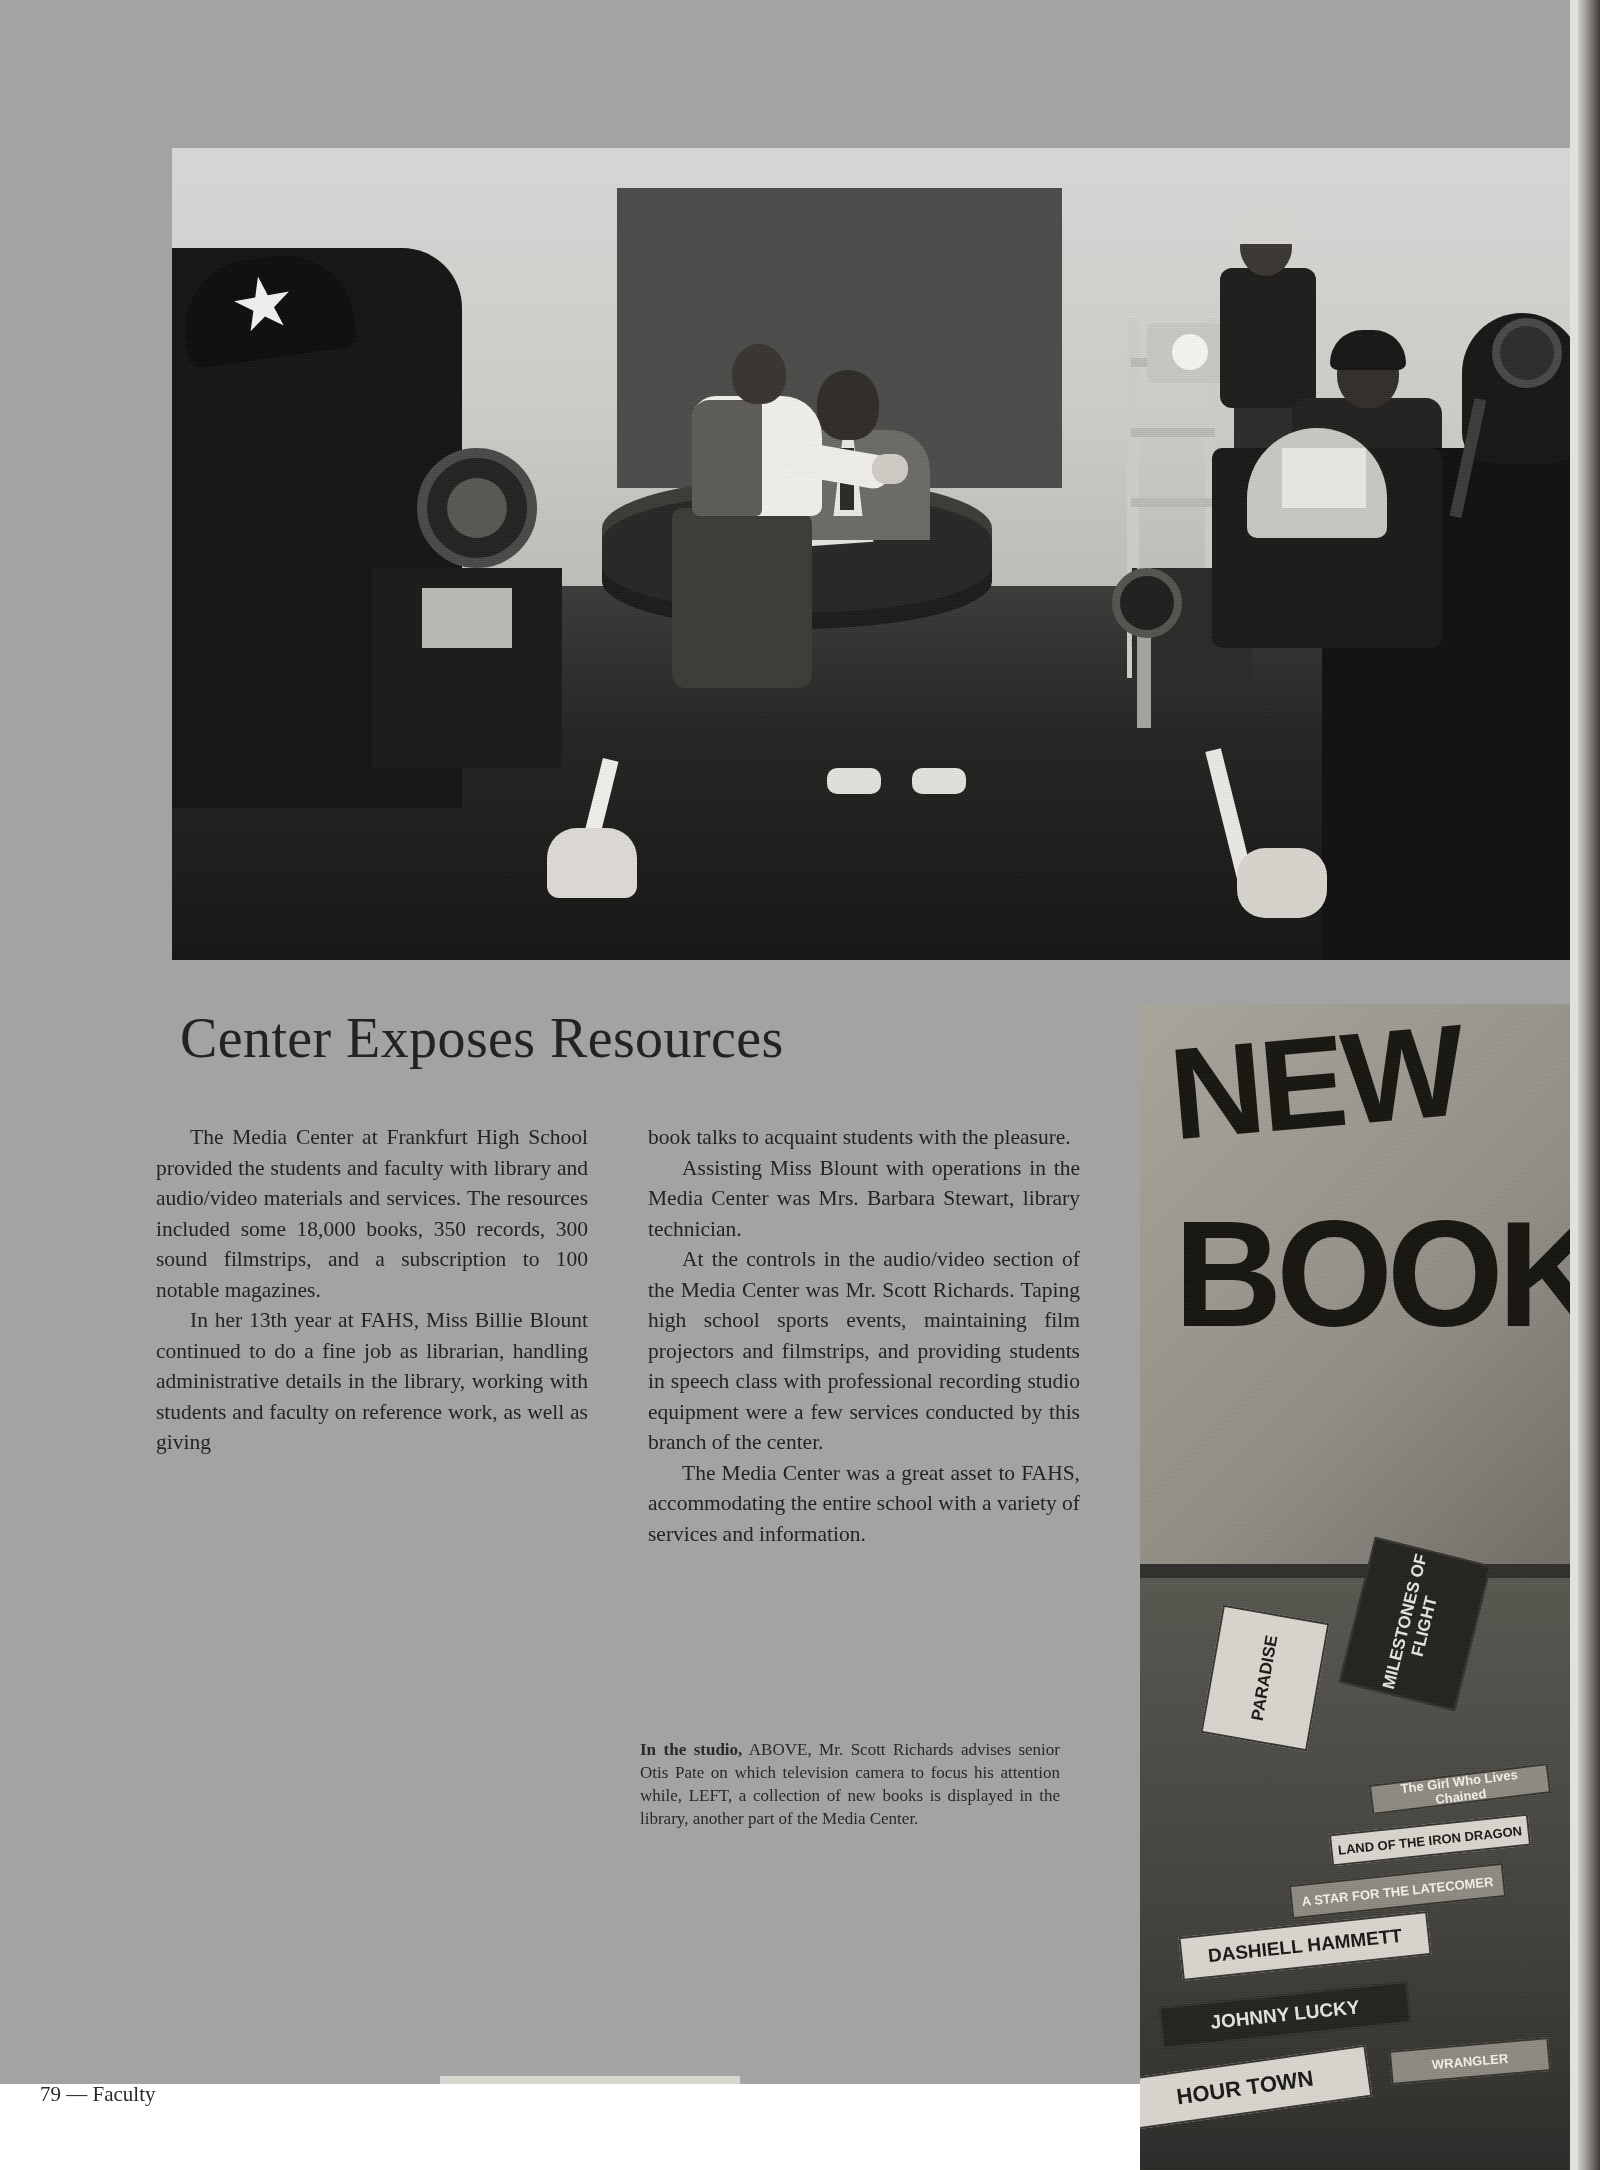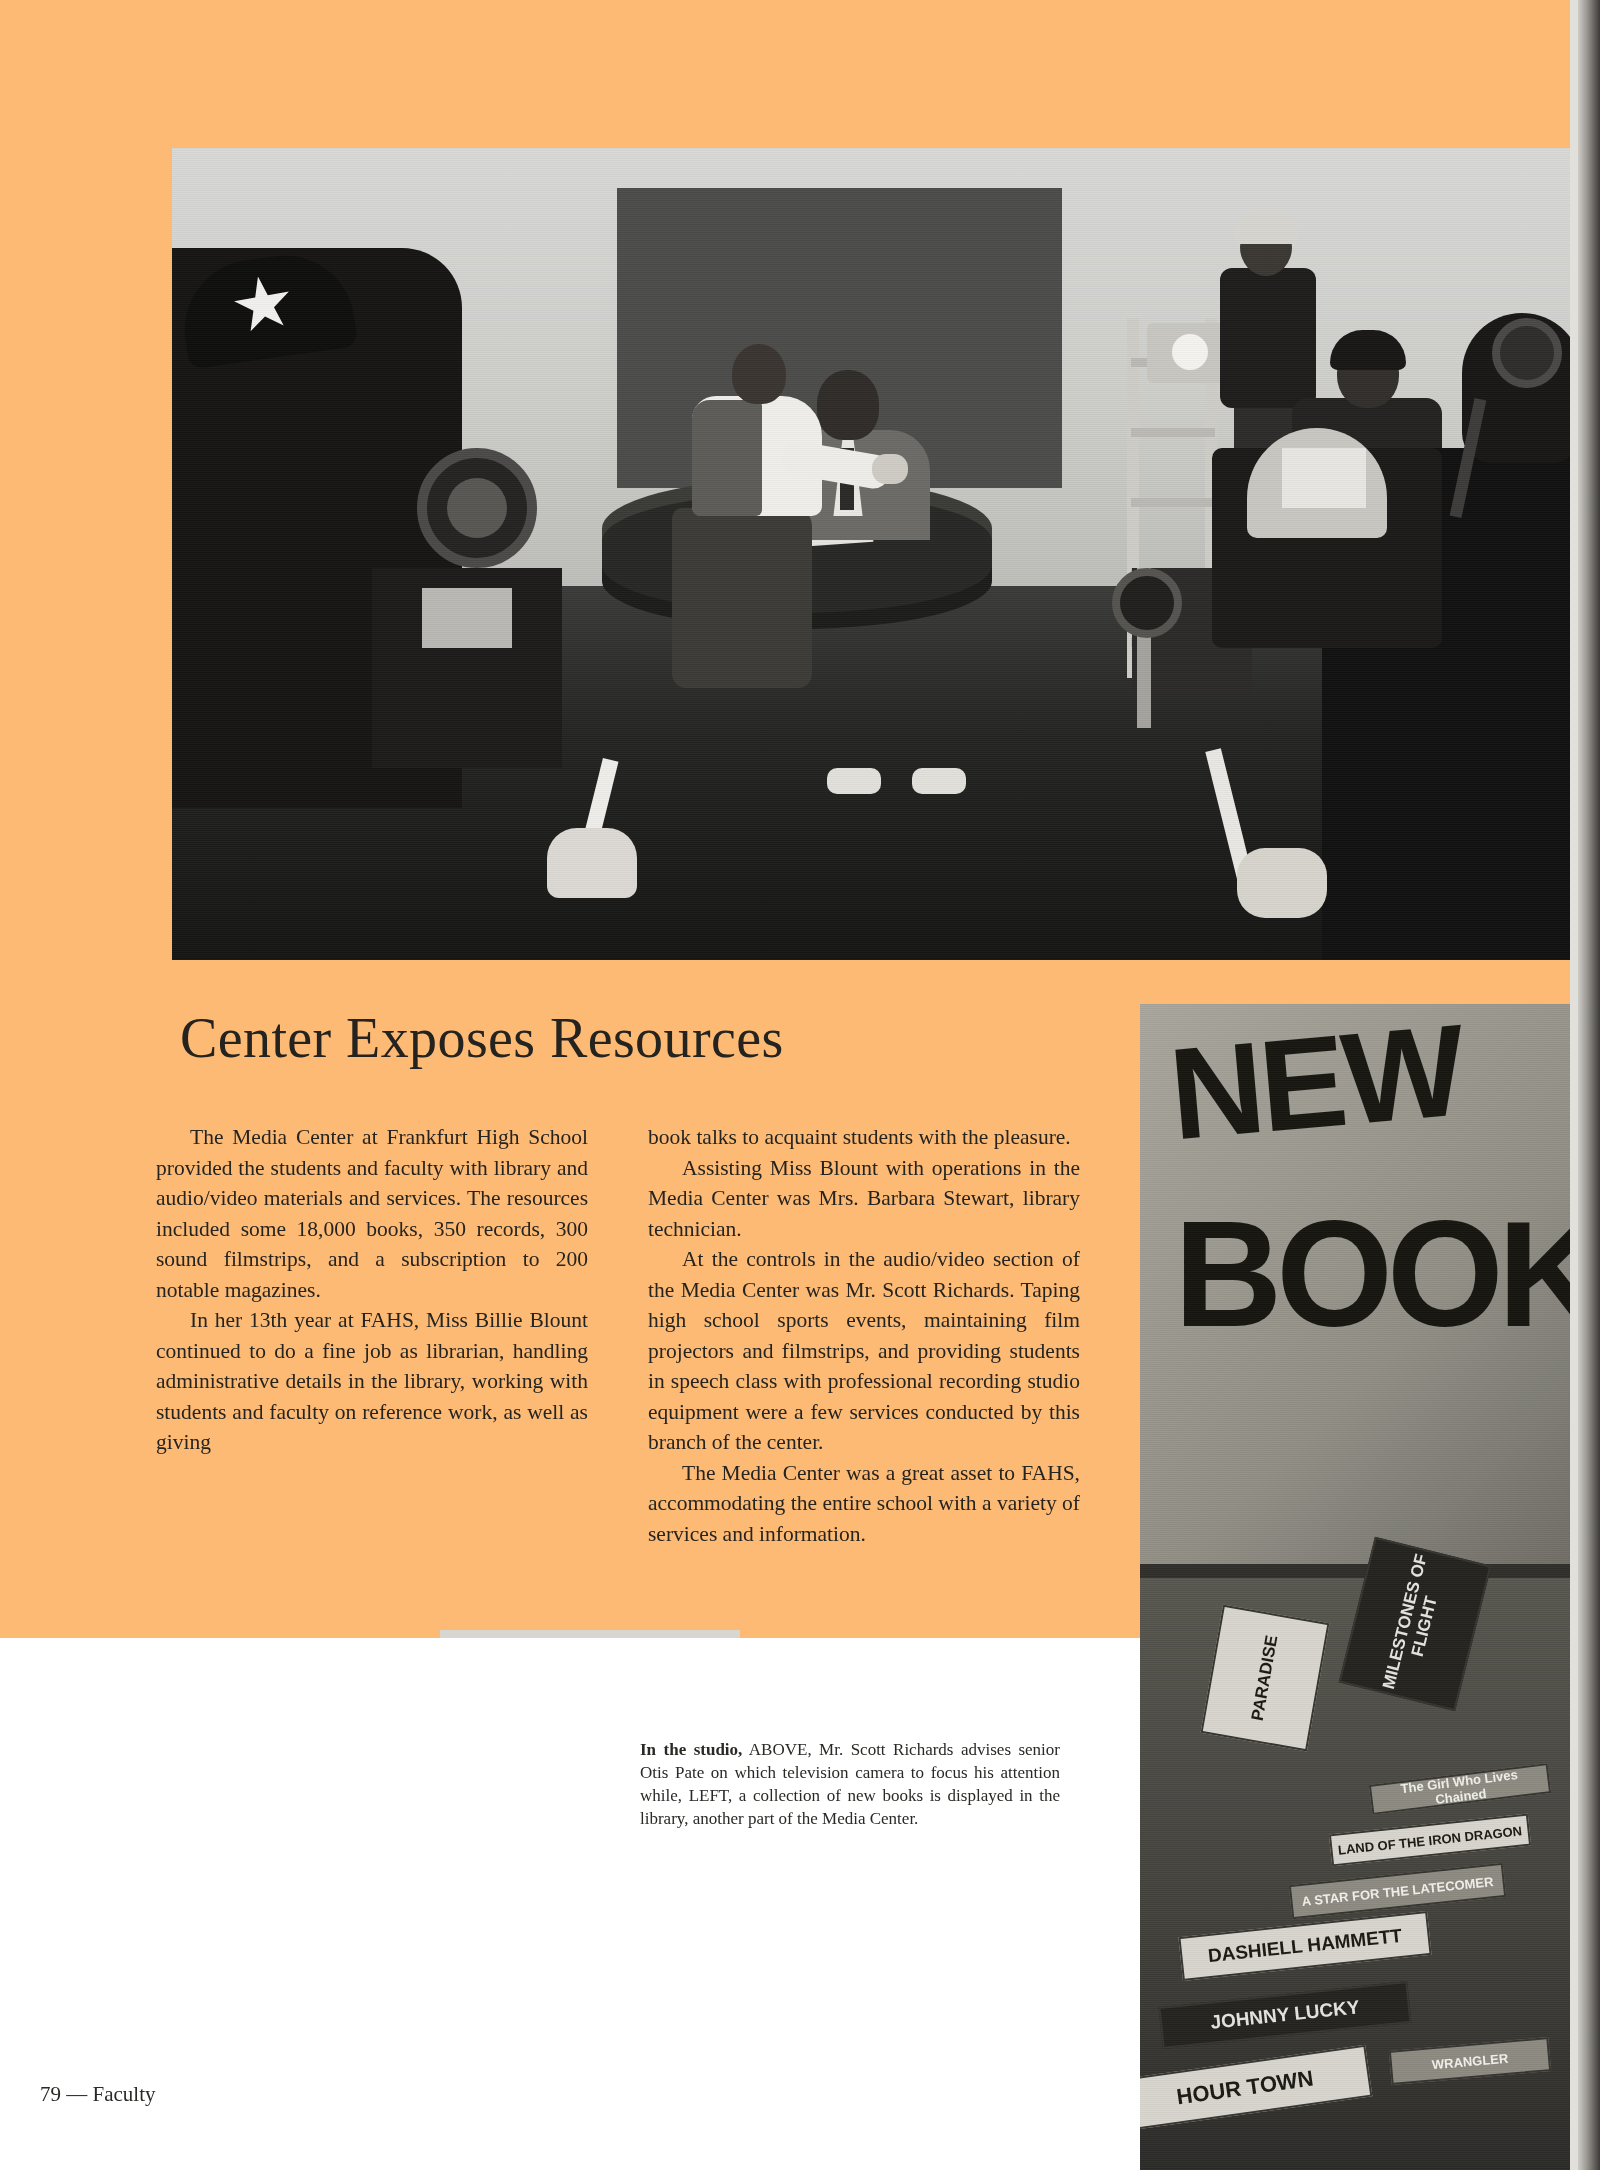--- a/index.html
+++ b/index.html
@@ -10,22 +10,22 @@
     background: #ffffff;
     font-family: "Liberation Serif", serif;
     position: relative;
     overflow: hidden;
   }
 
   
   .page {
     position: absolute;
     left: 0; top: 0;
-    width: 1600px; height: 1638px;
-    background: #fdba74;
+    width: 1600px; height: 2084px;
+    background: #a3a3a3;
   }
   
   .scan-edge {
     position: absolute;
     top: 0; right: 0;
     width: 22px; height: 2170px;
     background: linear-gradient(to right, #cfcdc8 0%, #9b9892 40%, #3c3a37 100%);
   }
   .scan-edge-2 {
     position: absolute;
@@ -454,21 +454,21 @@
     <div class="pt-mic-arm"></div>
     <div class="pt-pole-right"></div>
     <div class="pt-hand-right"></div>
 
     <div class="grain"></div>
   </div>
 
   <div class="headline">Center Exposes Resources</div>
 
   <div class="col col-left">
-    <p>The Media Center at Frankfurt High School provided the students and faculty with library and audio/video materials and services. The resources included some 18,000 books, 350 records, 300 sound filmstrips, and a subscription to 200 notable magazines.</p>
+    <p>The Media Center at Frankfurt High School provided the students and faculty with library and audio/video materials and services. The resources included some 18,000 books, 350 records, 300 sound filmstrips, and a subscription to 100 notable magazines.</p>
     <p>In her 13th year at FAHS, Miss Billie Blount continued to do a fine job as librarian, handling administrative details in the library, working with students and faculty on reference work, as well as giving</p>
   </div>
 
   <div class="col col-right">
     <p style="text-indent:0">book talks to acquaint students with the pleasure.</p>
     <p>Assisting Miss Blount with operations in the Media Center was Mrs. Barbara Stewart, library technician.</p>
     <p>At the controls in the audio/video section of the Media Center was Mr. Scott Richards. Taping high school sports events, maintaining film projectors and filmstrips, and providing students in speech class with professional recording studio equipment were a few services conducted by this branch of the center.</p>
     <p>The Media Center was a great asset to FAHS, accommodating the entire school with a variety of services and information.</p>
   </div>
 

